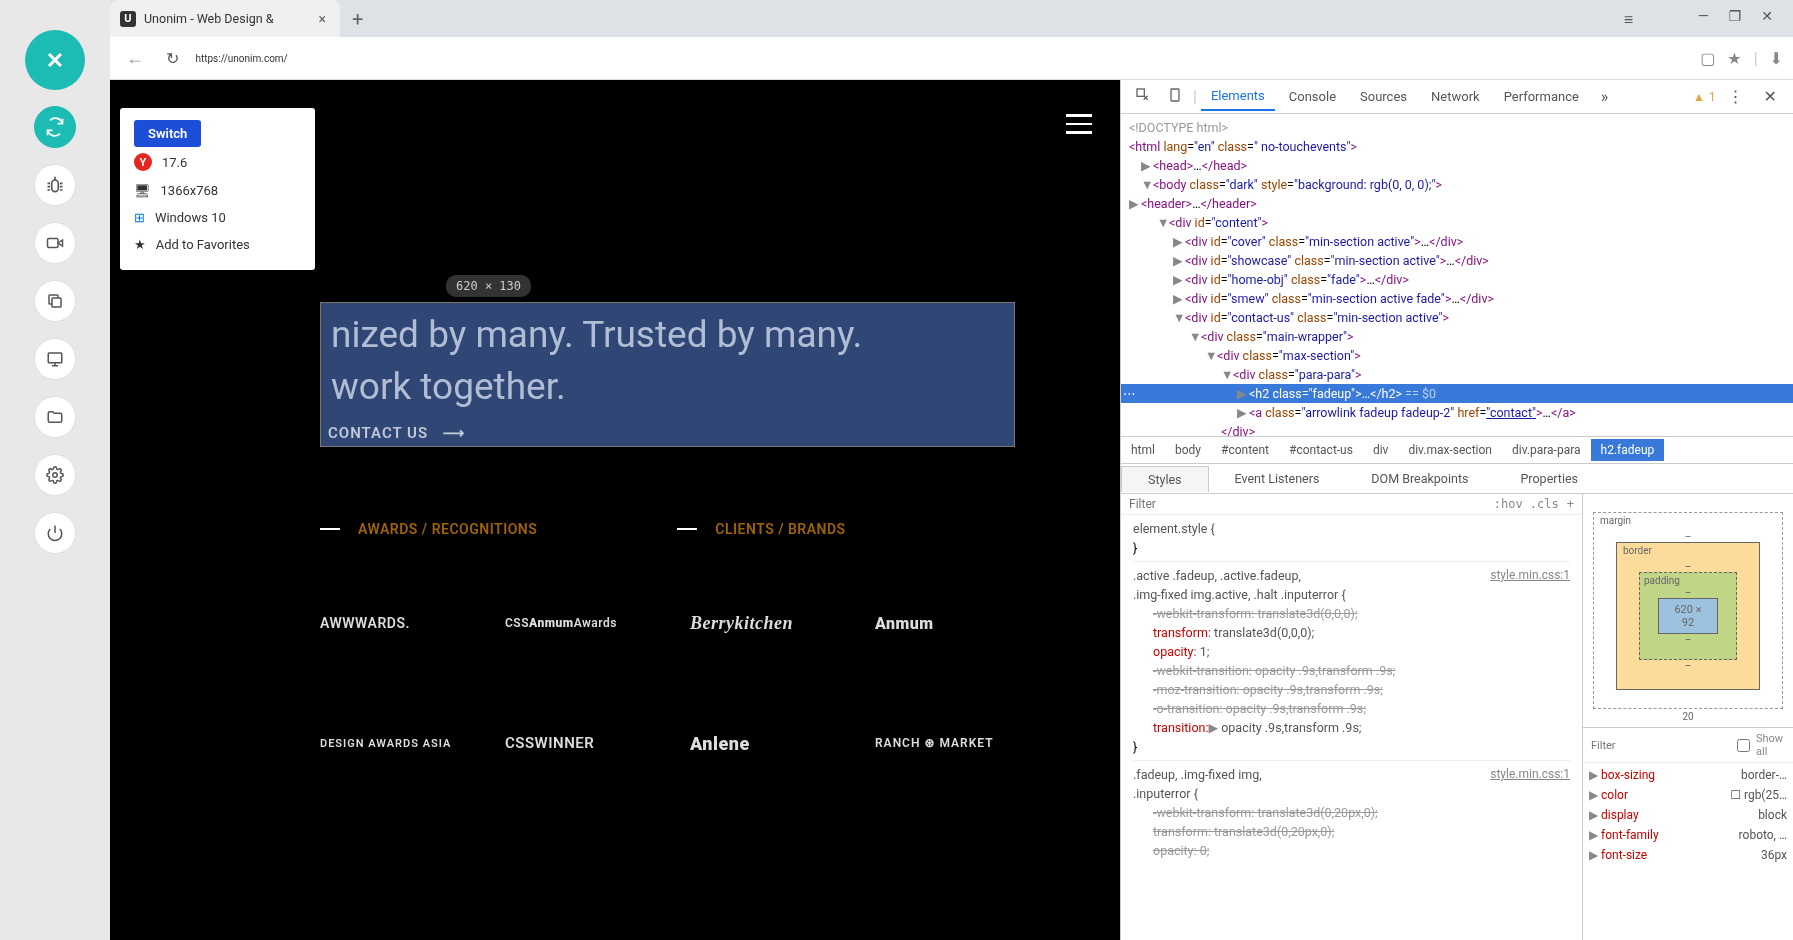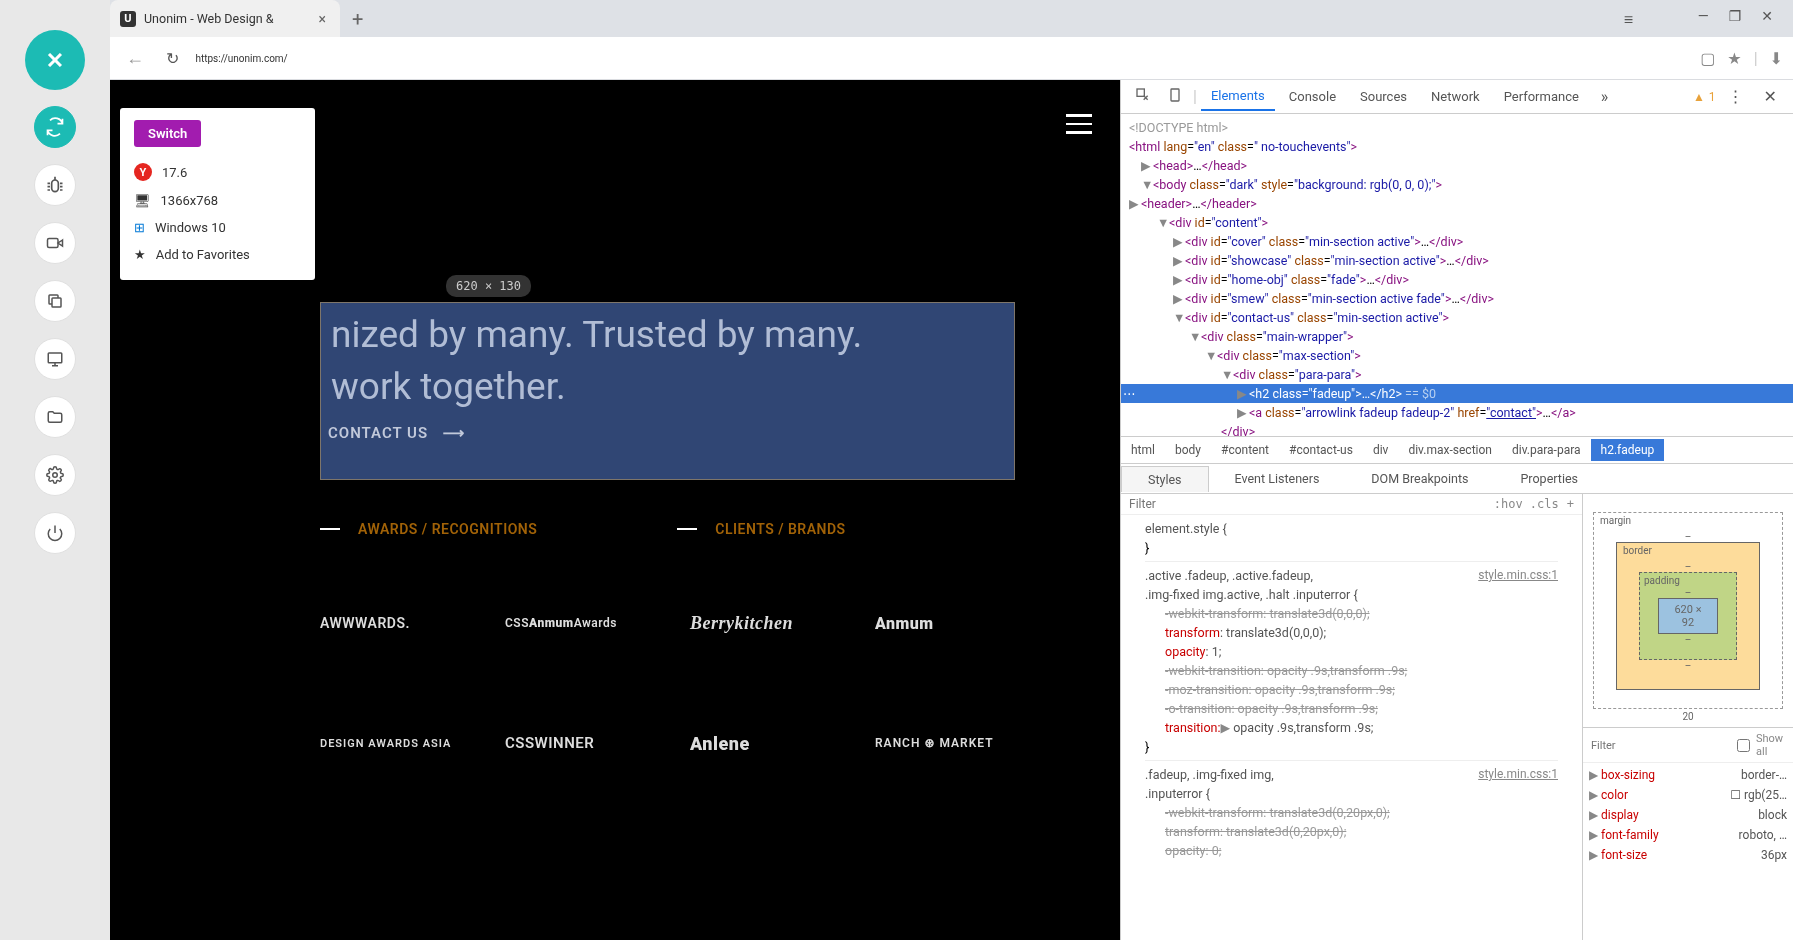--- a/index.html
+++ b/index.html
@@ -25,32 +25,32 @@
 .url-right span{font-size:16px}
 
 
 .sidebar{position:absolute;top:0;left:0;width:110px;height:100%;display:flex;flex-direction:column;align-items:center;padding-top:30px;gap:16px}
 .close-bubble{width:60px;height:60px;border-radius:50%;background:#1cbbb4;display:flex;align-items:center;justify-content:center;color:#fff;font-size:22px;font-weight:bold;cursor:pointer}
 .side-icon{width:42px;height:42px;border-radius:50%;background:#fff;border:1px solid #e0e0e0;display:flex;align-items:center;justify-content:center;color:#555;font-size:18px;cursor:pointer}
 .side-icon.active{background:#1cbbb4;border-color:#1cbbb4;color:#fff}
 
 
 .info-popup{position:absolute;top:108px;left:120px;width:195px;background:#fff;border-radius:3px;box-shadow:0 2px 10px rgba(0,0,0,.15);padding:12px 14px;z-index:10}
-.switch-btn{background:#a21caf;color:#fff;border:none;padding:6px 14px;border-radius:3px;font-size:13px;font-weight:600;cursor:pointer;margin-bottom:10px}
+.switch-btn{background:#1d4ed8;color:#fff;border:none;padding:6px 14px;border-radius:3px;font-size:13px;font-weight:600;cursor:pointer;}
 .info-row{display:flex;align-items:center;gap:10px;padding:6px 0;font-size:13px;color:#333}
 .yandex-icon{width:18px;height:18px;border-radius:50%;background:#e52620;color:#fff;display:flex;align-items:center;justify-content:center;font-size:11px;font-weight:bold}
 .win-icon{color:#0078d6}
 
 
 .page{position:absolute;top:80px;left:110px;width:1010px;height:860px;background:#000;color:#fff;overflow:hidden}
 .page-menu{position:absolute;top:34px;right:28px;display:flex;flex-direction:column;gap:6px;cursor:pointer}
 .page-menu span{width:26px;height:2.5px;background:#fff}
 
 .size-badge{position:absolute;top:195px;left:336px;background:#333;color:#ccc;font-size:12px;padding:4px 10px;border-radius:10px;font-family:monospace}
-.highlight-box{position:absolute;top:222px;left:210px;width:695px;height:178px;background:rgba(87,128,212,.55);border:1px solid rgba(180,150,100,.6)}
+.highlight-box{position:absolute;top:222px;left:210px;width:695px;height:145px;background:rgba(87,128,212,.55);border:1px solid rgba(180,150,100,.6)}
 .page h2{font-size:37px;font-weight:400;line-height:1.4;color:rgba(200,210,230,.85)}
 .page h2 .l2{display:block}
 .contact-link{position:absolute;top:344px;left:218px;color:rgba(210,215,230,.9);font-size:15px;font-weight:600;letter-spacing:1px}
 .contact-link .arrow{margin-left:10px}
 
 .lists{position:absolute;top:441px;left:210px;right:40px;display:flex;gap:140px}
 .list-col .hdr{display:flex;align-items:center;gap:18px;color:#a16207;font-size:14px;font-weight:600;letter-spacing:.5px}
 .list-col .hdr::before{content:"";width:20px;height:1.5px;background:#fff}
 .logos{position:absolute;top:528px;left:210px;display:grid;grid-template-columns:repeat(4,175px);row-gap:90px;column-gap:10px}
 .logo{color:#ddd;font-size:14px;font-weight:600;letter-spacing:.5px;display:flex;align-items:center;height:30px}
@@ -81,21 +81,21 @@
 
 .styles-tabs{height:30px;border-bottom:1px solid #ccc;display:flex;align-items:center}
 .styles-tabs span{padding:5px 26px;font-size:12.5px;color:#555;cursor:pointer}
 .styles-tabs span.active{background:#f5f5f5;border:1px solid #ccc;border-bottom:none}
 
 .styles-body{flex:1;display:flex;overflow:hidden}
 .styles-left{flex:1;display:flex;flex-direction:column;border-right:1px solid #ccc;overflow:hidden}
 .filter-row{display:flex;align-items:center;border-bottom:1px solid #eee;padding:3px 8px;gap:8px}
 .filter-row input{border:none;outline:none;font-size:12px;flex:1;color:#888}
 .filter-row .ctl{font-size:12px;color:#888;font-family:monospace}
-.rules{flex:1;overflow:auto;font-family:Menlo,Consolas,monospace;font-size:12.5px;line-height:19px;padding:4px 24px}
+.rules{flex:1;overflow:auto;font-family:Menlo,Consolas,monospace;font-size:12.5px;line-height:19px;padding:4px 12px}
 .rules .sel-txt{color:#555}
 .rules .src{float:right;color:#888;text-decoration:underline;font-size:12px}
 .rules .prop{padding-left:20px}
 .rules .pn{color:#c80000}
 .rules .pv{color:#555}
 .rules .strike{text-decoration:line-through;color:#999}
 
 .styles-right{width:210px;display:flex;flex-direction:column}
 .box-model{padding:18px 10px;display:flex;align-items:center;justify-content:center}
 .bm-margin{border:1px dashed #999;padding:18px 22px;position:relative;font-size:10px;color:#666;text-align:center}

